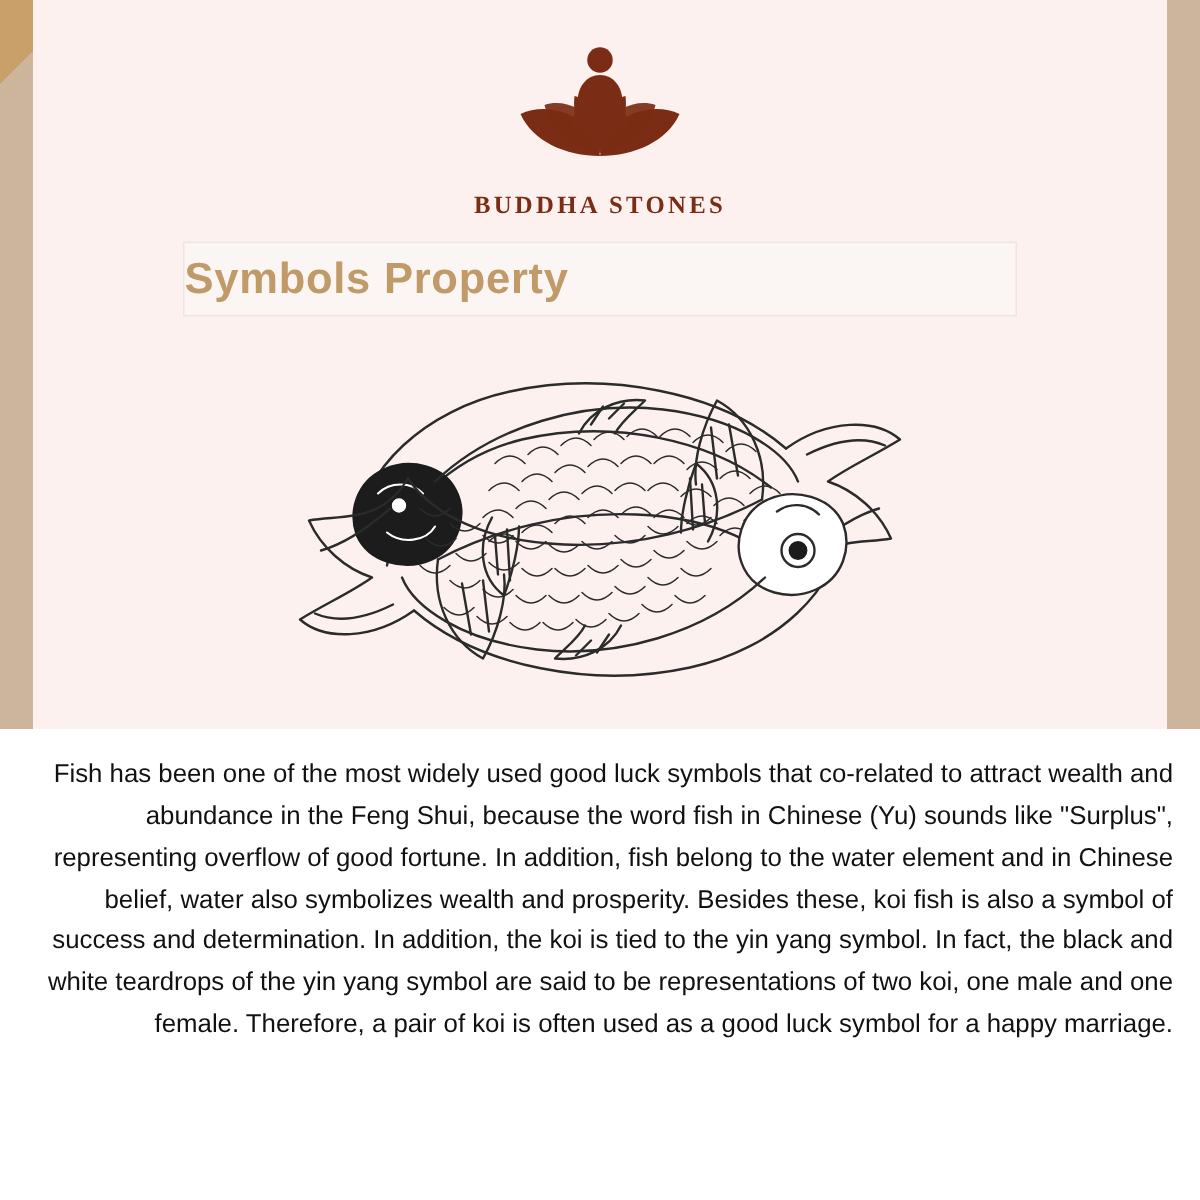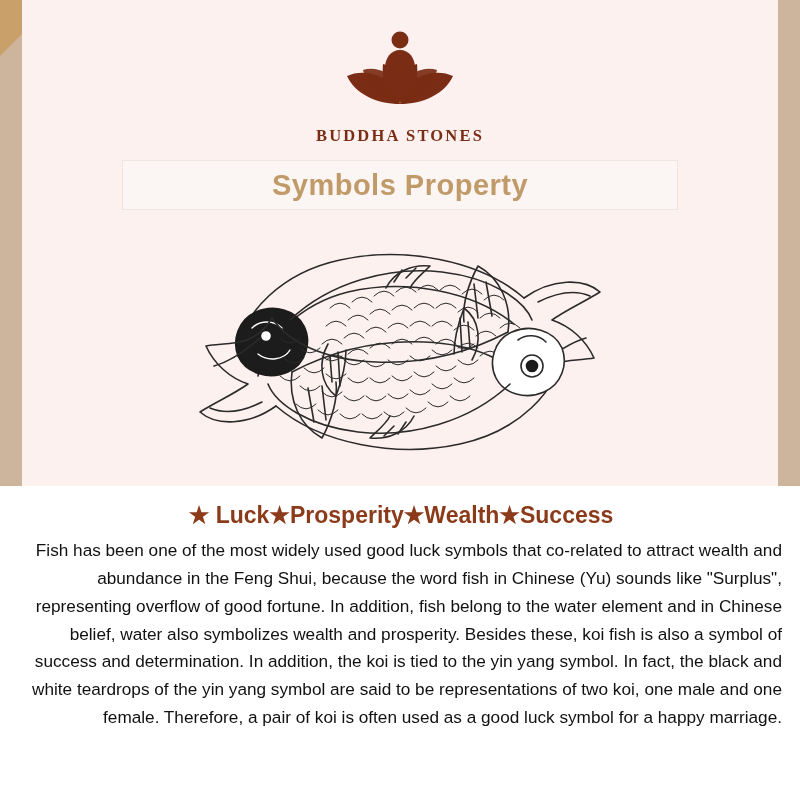--- a/index.html
+++ b/index.html
@@ -69,21 +69,21 @@
 
   
   .title-banner {
     margin: 14px auto 0;
     width: 556px;
     height: 50px;
     background: #fbf6f3;
     border: 1px solid #efe6e0;
     display: flex;
     align-items: center;
-    justify-content: center;
+    justify-content: flex-start;
   }
   .title-banner-text {
     font-size: 29px;
     font-weight: bold;
     color: #c09a68;
     letter-spacing: 0.5px;
   }
 
   
   .illu {
@@ -315,17 +315,16 @@
 
     <div class="tag-row">
       <div class="tag">
         <span>Koi Fish</span>
       </div>
     </div>
 
   </div>
 
   <div class="lower">
-    <div class="benefits">★ Luck★Prosperity★Wealth★Success</div>
     <div class="body-text">Fish has been one of the most widely used good luck symbols that co-related to attract wealth and abundance in the Feng Shui, because the word fish in Chinese (Yu) sounds like "Surplus", representing overflow of good fortune. In addition, fish belong to the water element and in Chinese belief, water also symbolizes wealth and prosperity. Besides these, koi fish is also a symbol of success and determination. In addition, the koi is tied to the yin yang symbol. In fact, the black and white teardrops of the yin yang symbol are said to be representations of two koi, one male and one female. Therefore, a pair of koi is often used as a good luck symbol for a happy marriage.</div>
   </div>
 
 </div>
 
 </body></html>

